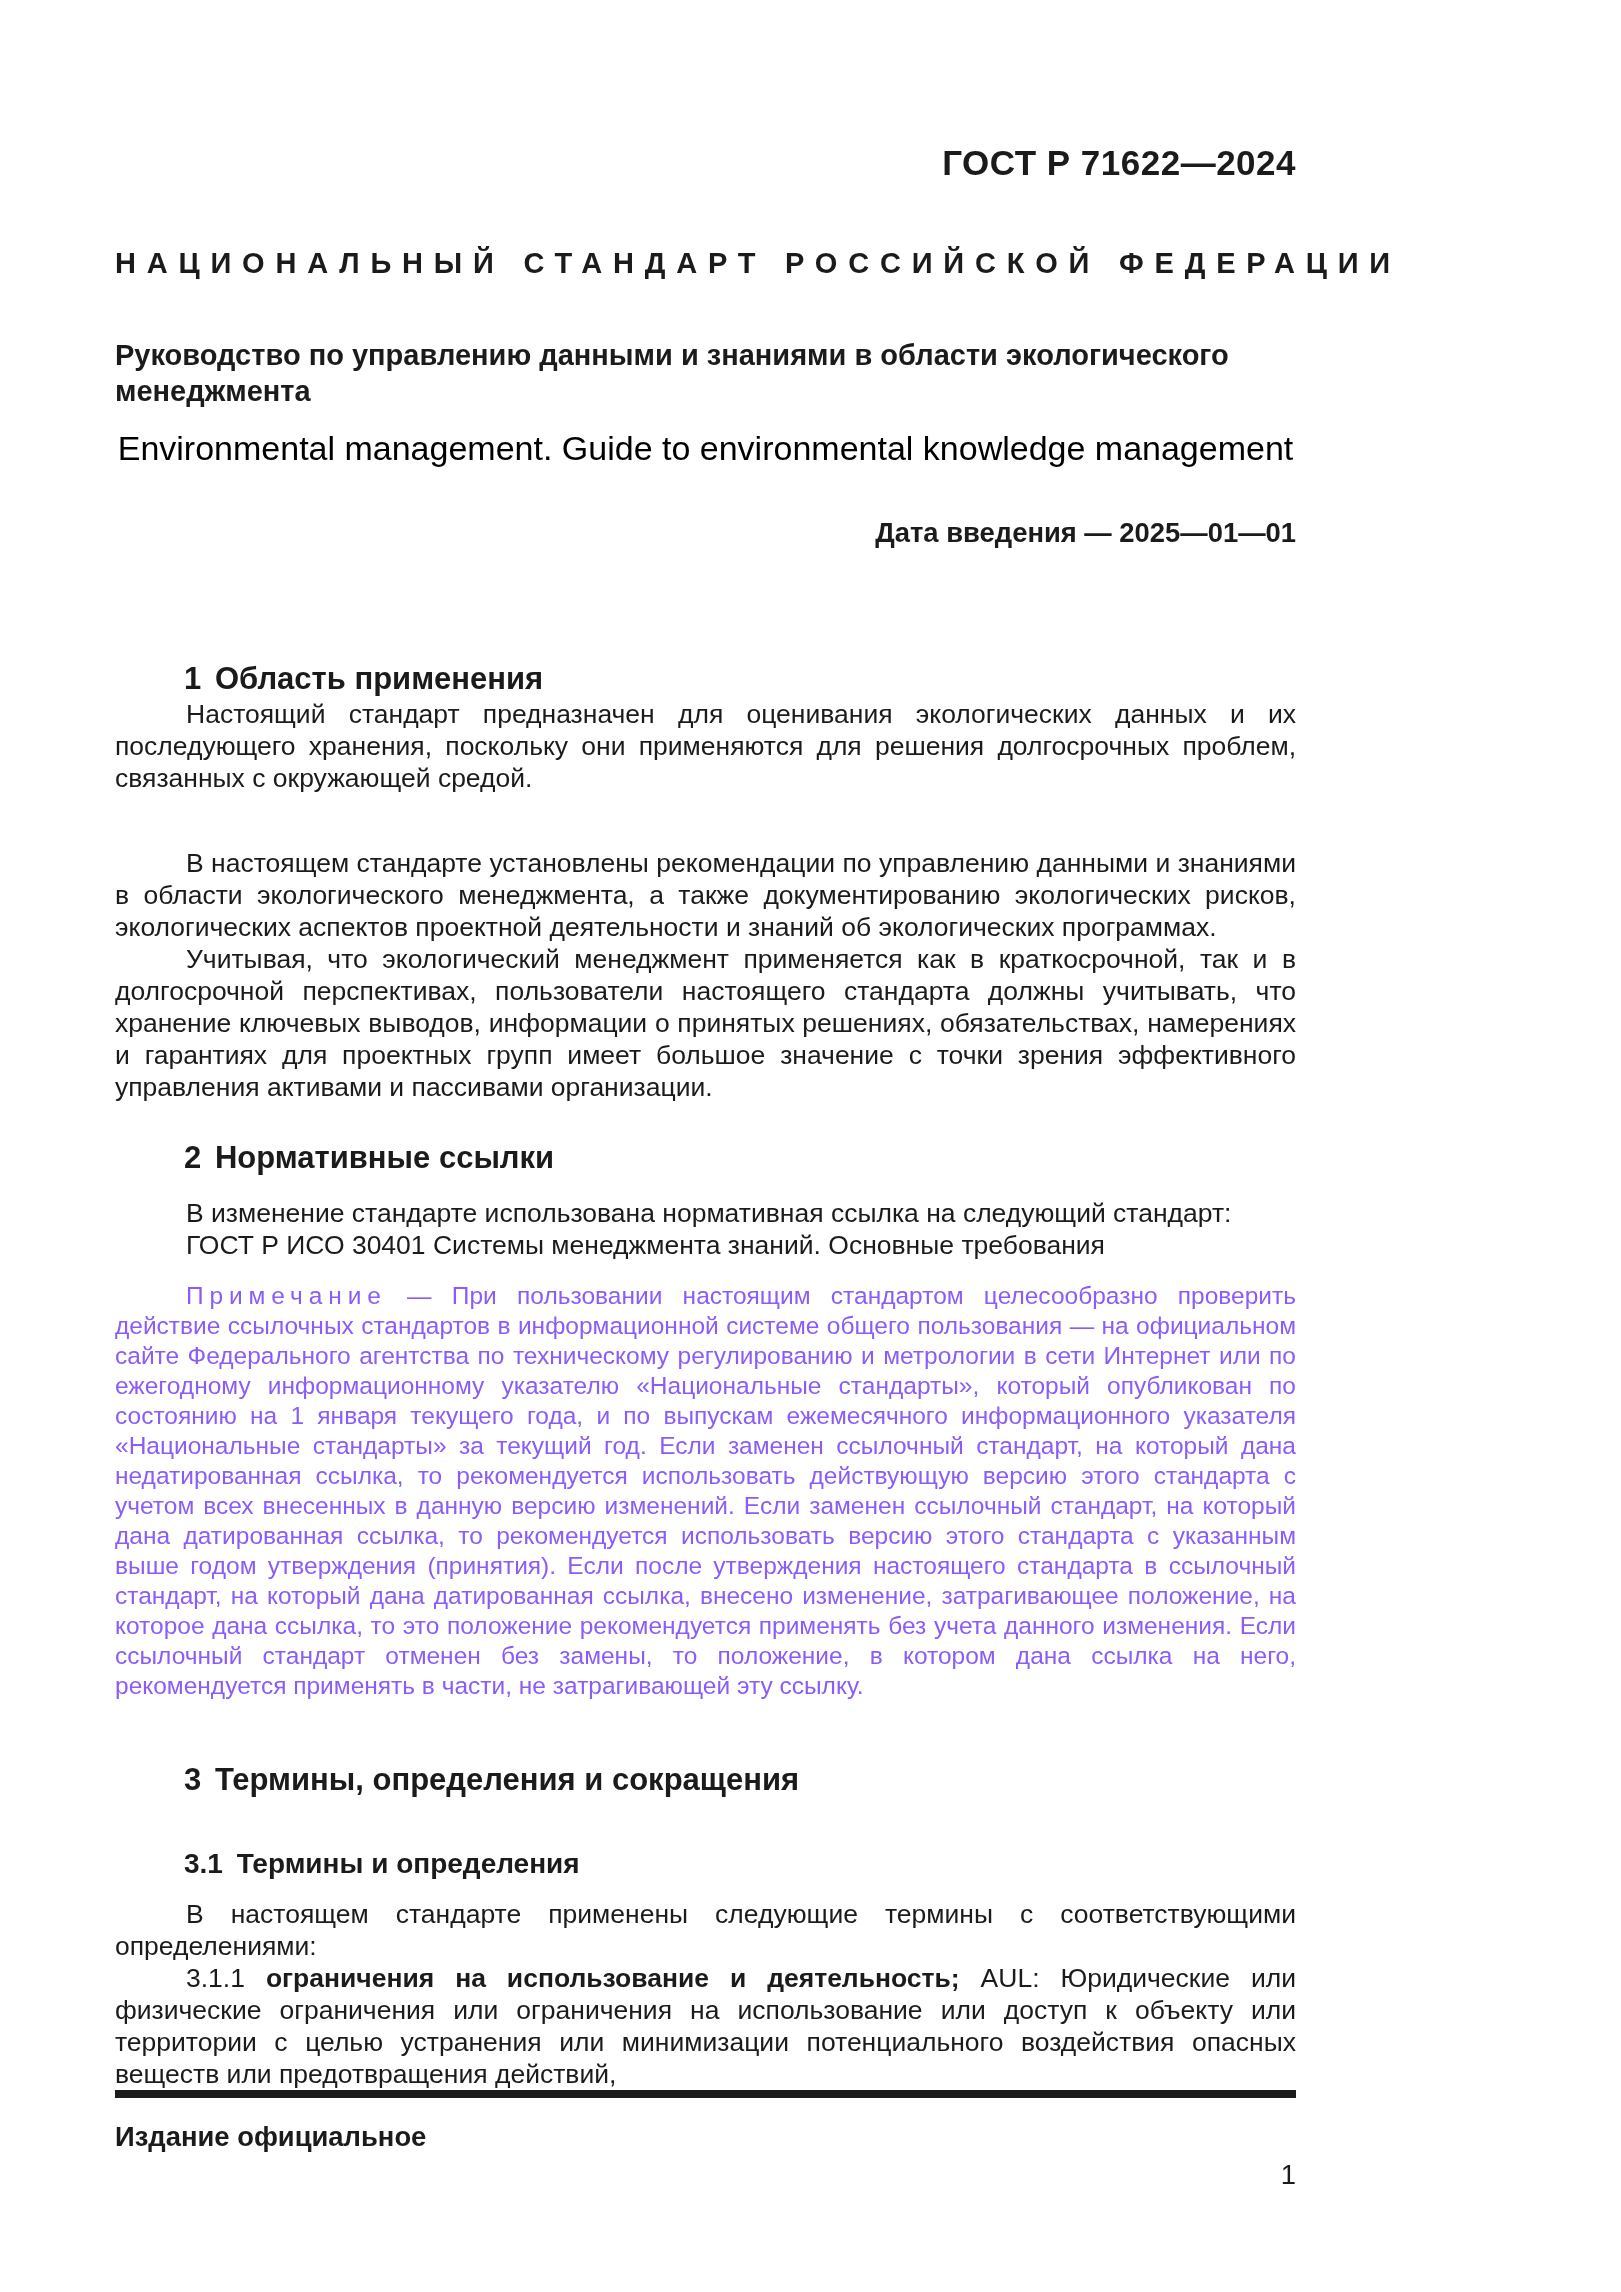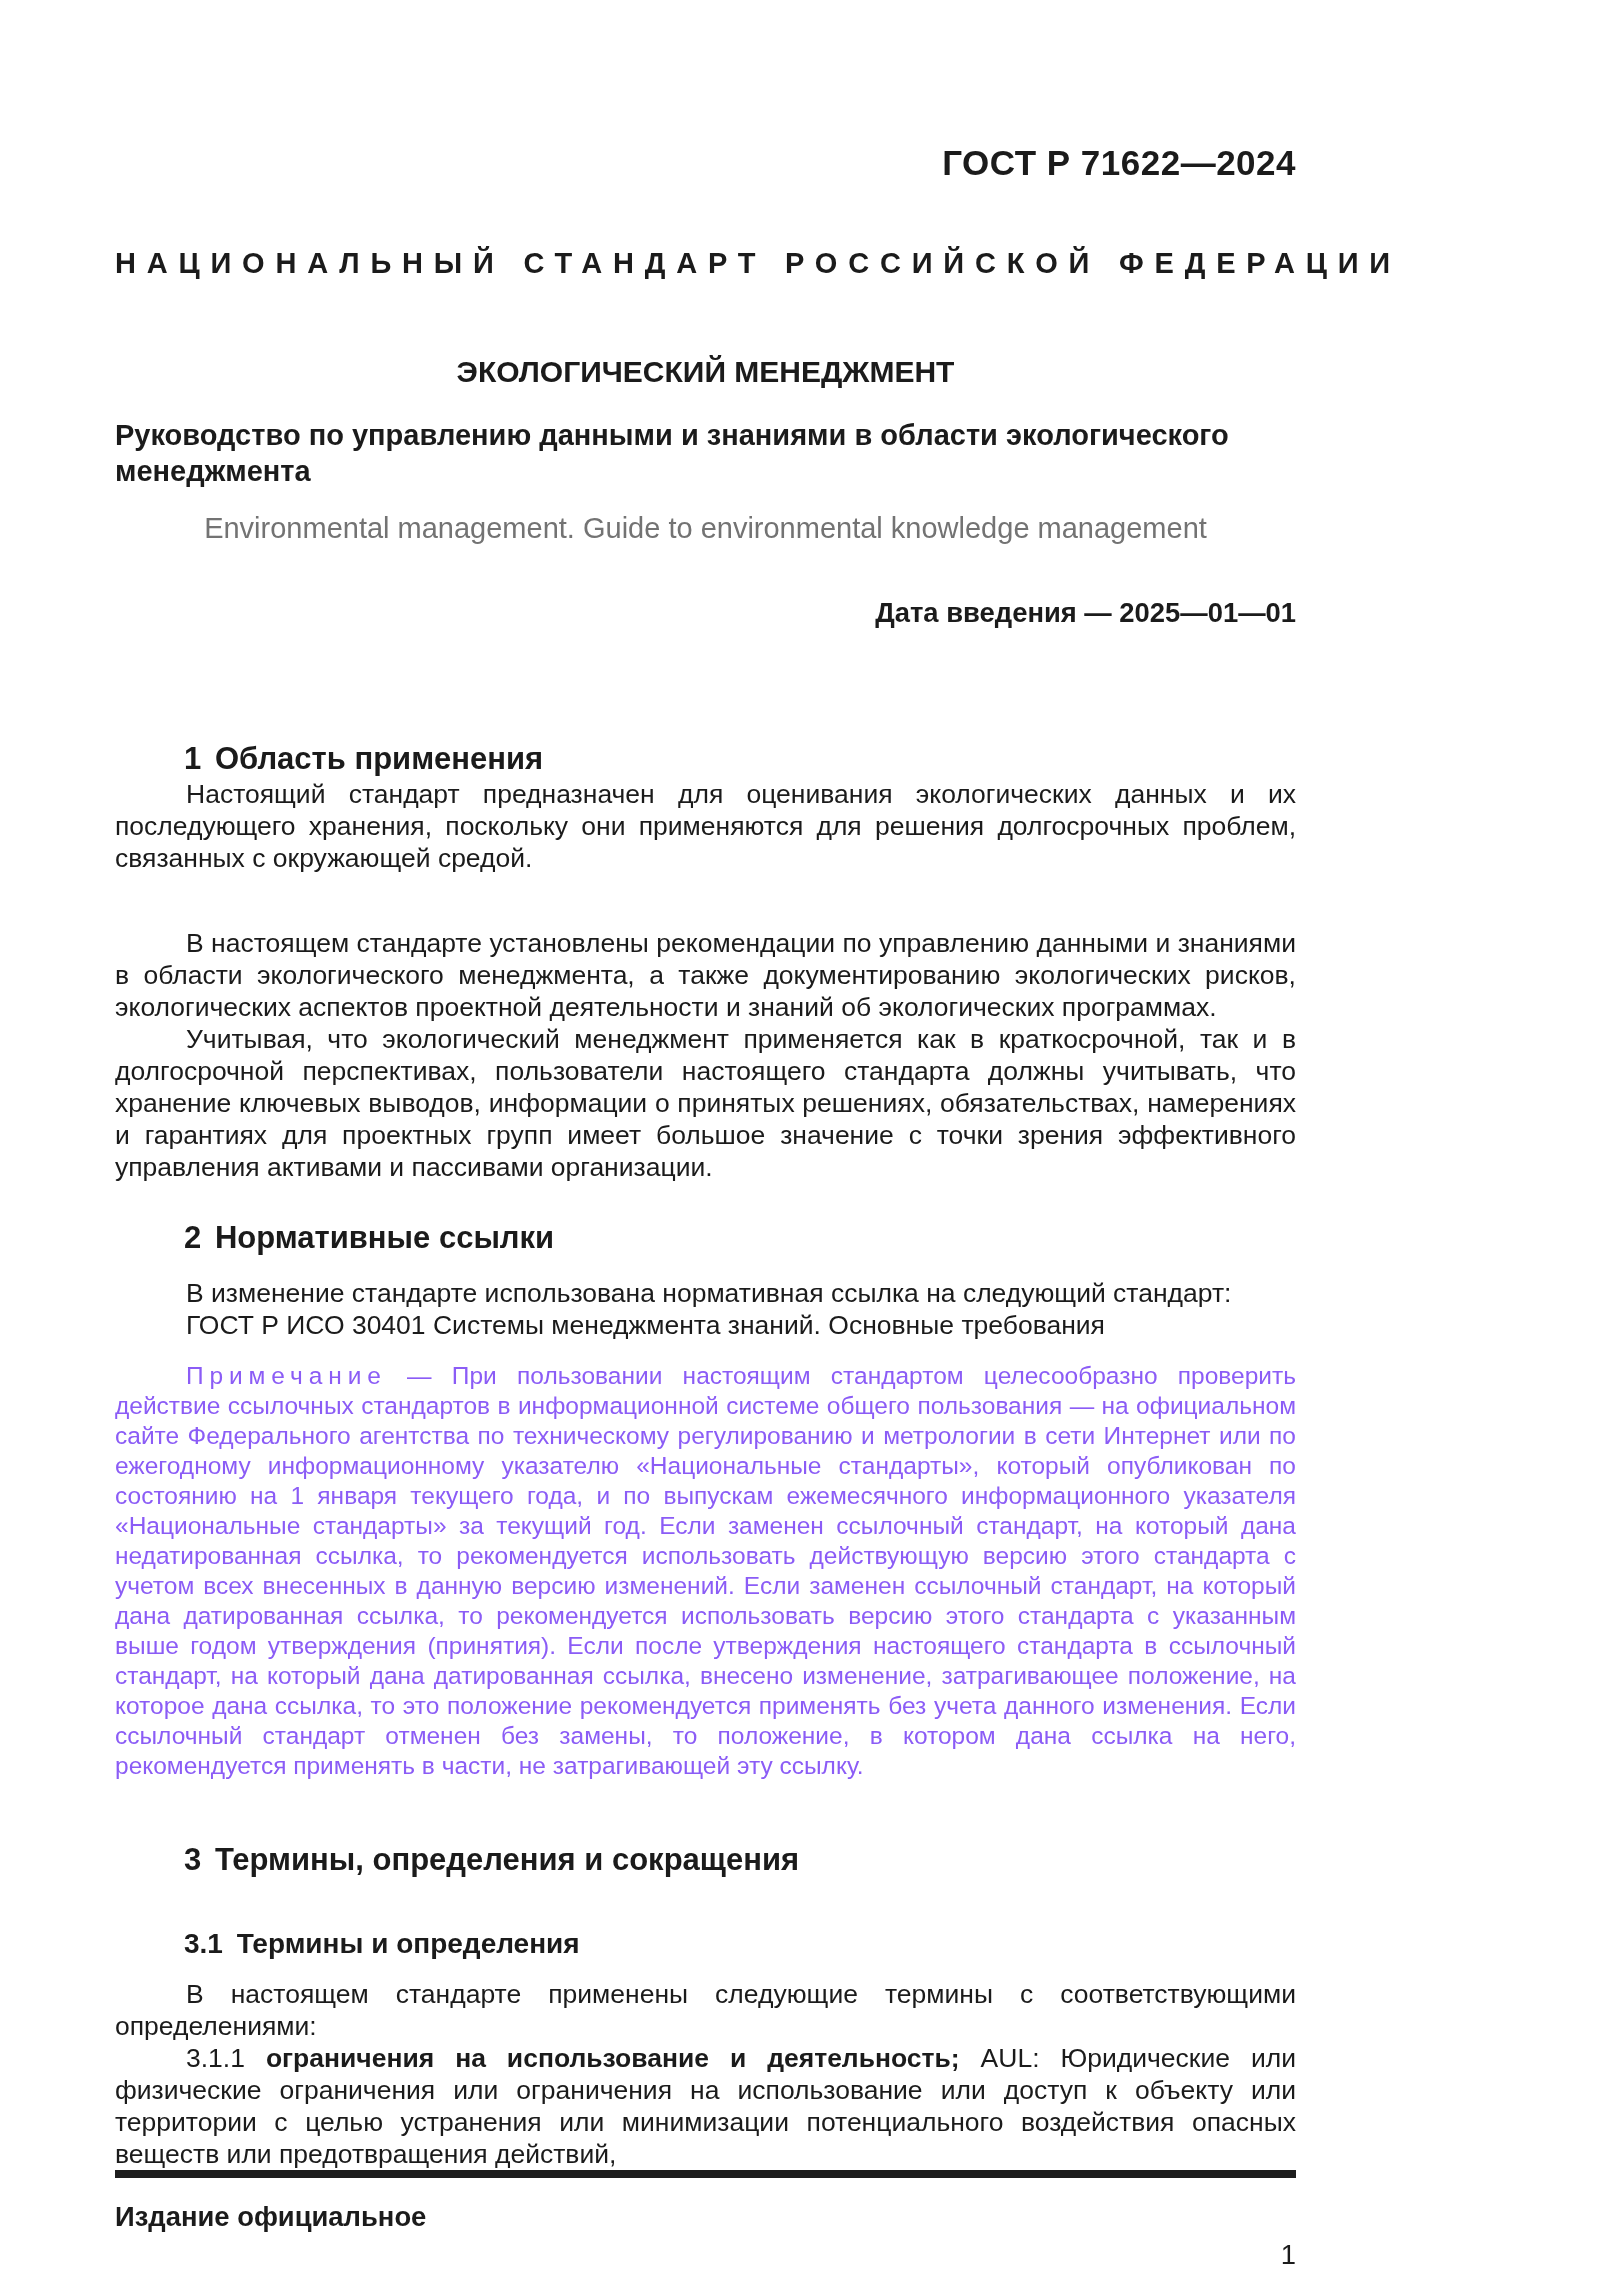--- a/index.html
+++ b/index.html
@@ -54,23 +54,23 @@
   }
   .subtitle-ru {
     margin-top: 27.4px;
     font-weight: bold;
     font-size: 29px;
     line-height: 36px;
   }
   .title-en {
     margin-top: 23.5px;
     text-align: center;
-    font-size: 29px;
+    font-size: 34px;
     line-height: 31px;
-    color: #737373;
+    color: #000000;
   }
   .date-line {
     margin-top: 24.5px;
     text-align: right;
     font-weight: bold;
     font-size: 27.4px;
     line-height: 33px;
   }
   h2.sec {
     padding-left: 69px;
@@ -131,21 +131,20 @@
 <body>
 
 <div class="page">
 
   <div class="doc-number">ГОСТ Р 71622—2024</div>
 
   <div class="banner">НАЦИОНАЛЬНЫЙ СТАНДАРТ РОССИЙСКОЙ ФЕДЕРАЦИИ</div>
 
   <div class="rule rule-top"></div>
 
-  <div class="title-ru">ЭКОЛОГИЧЕСКИЙ МЕНЕДЖМЕНТ</div>
   <div class="subtitle-ru">Руководство по управлению данными и знаниями в области экологического менеджмента</div>
   <div class="title-en">Environmental management. Guide to environmental knowledge management</div>
 
   <div class="rule rule-title"></div>
 
   <div class="date-line">Дата введения — 2025—01—01</div>
 
   <h2 class="sec sec-1"><span class="sec-num">1</span><span class="sec-title">Область применения</span></h2>
   <p class="body-p">Настоящий стандарт предназначен для оценивания экологических данных и их последующего хранения, поскольку они применяются для решения долгосрочных проблем, связанных с окружающей средой.</p>
   <p class="body-p after-heading">В настоящем стандарте установлены рекомендации по управлению данными и знаниями в области экологического менеджмента, а также документированию экологических рисков, экологических аспектов проектной деятельности и знаний об экологических программах.</p>

